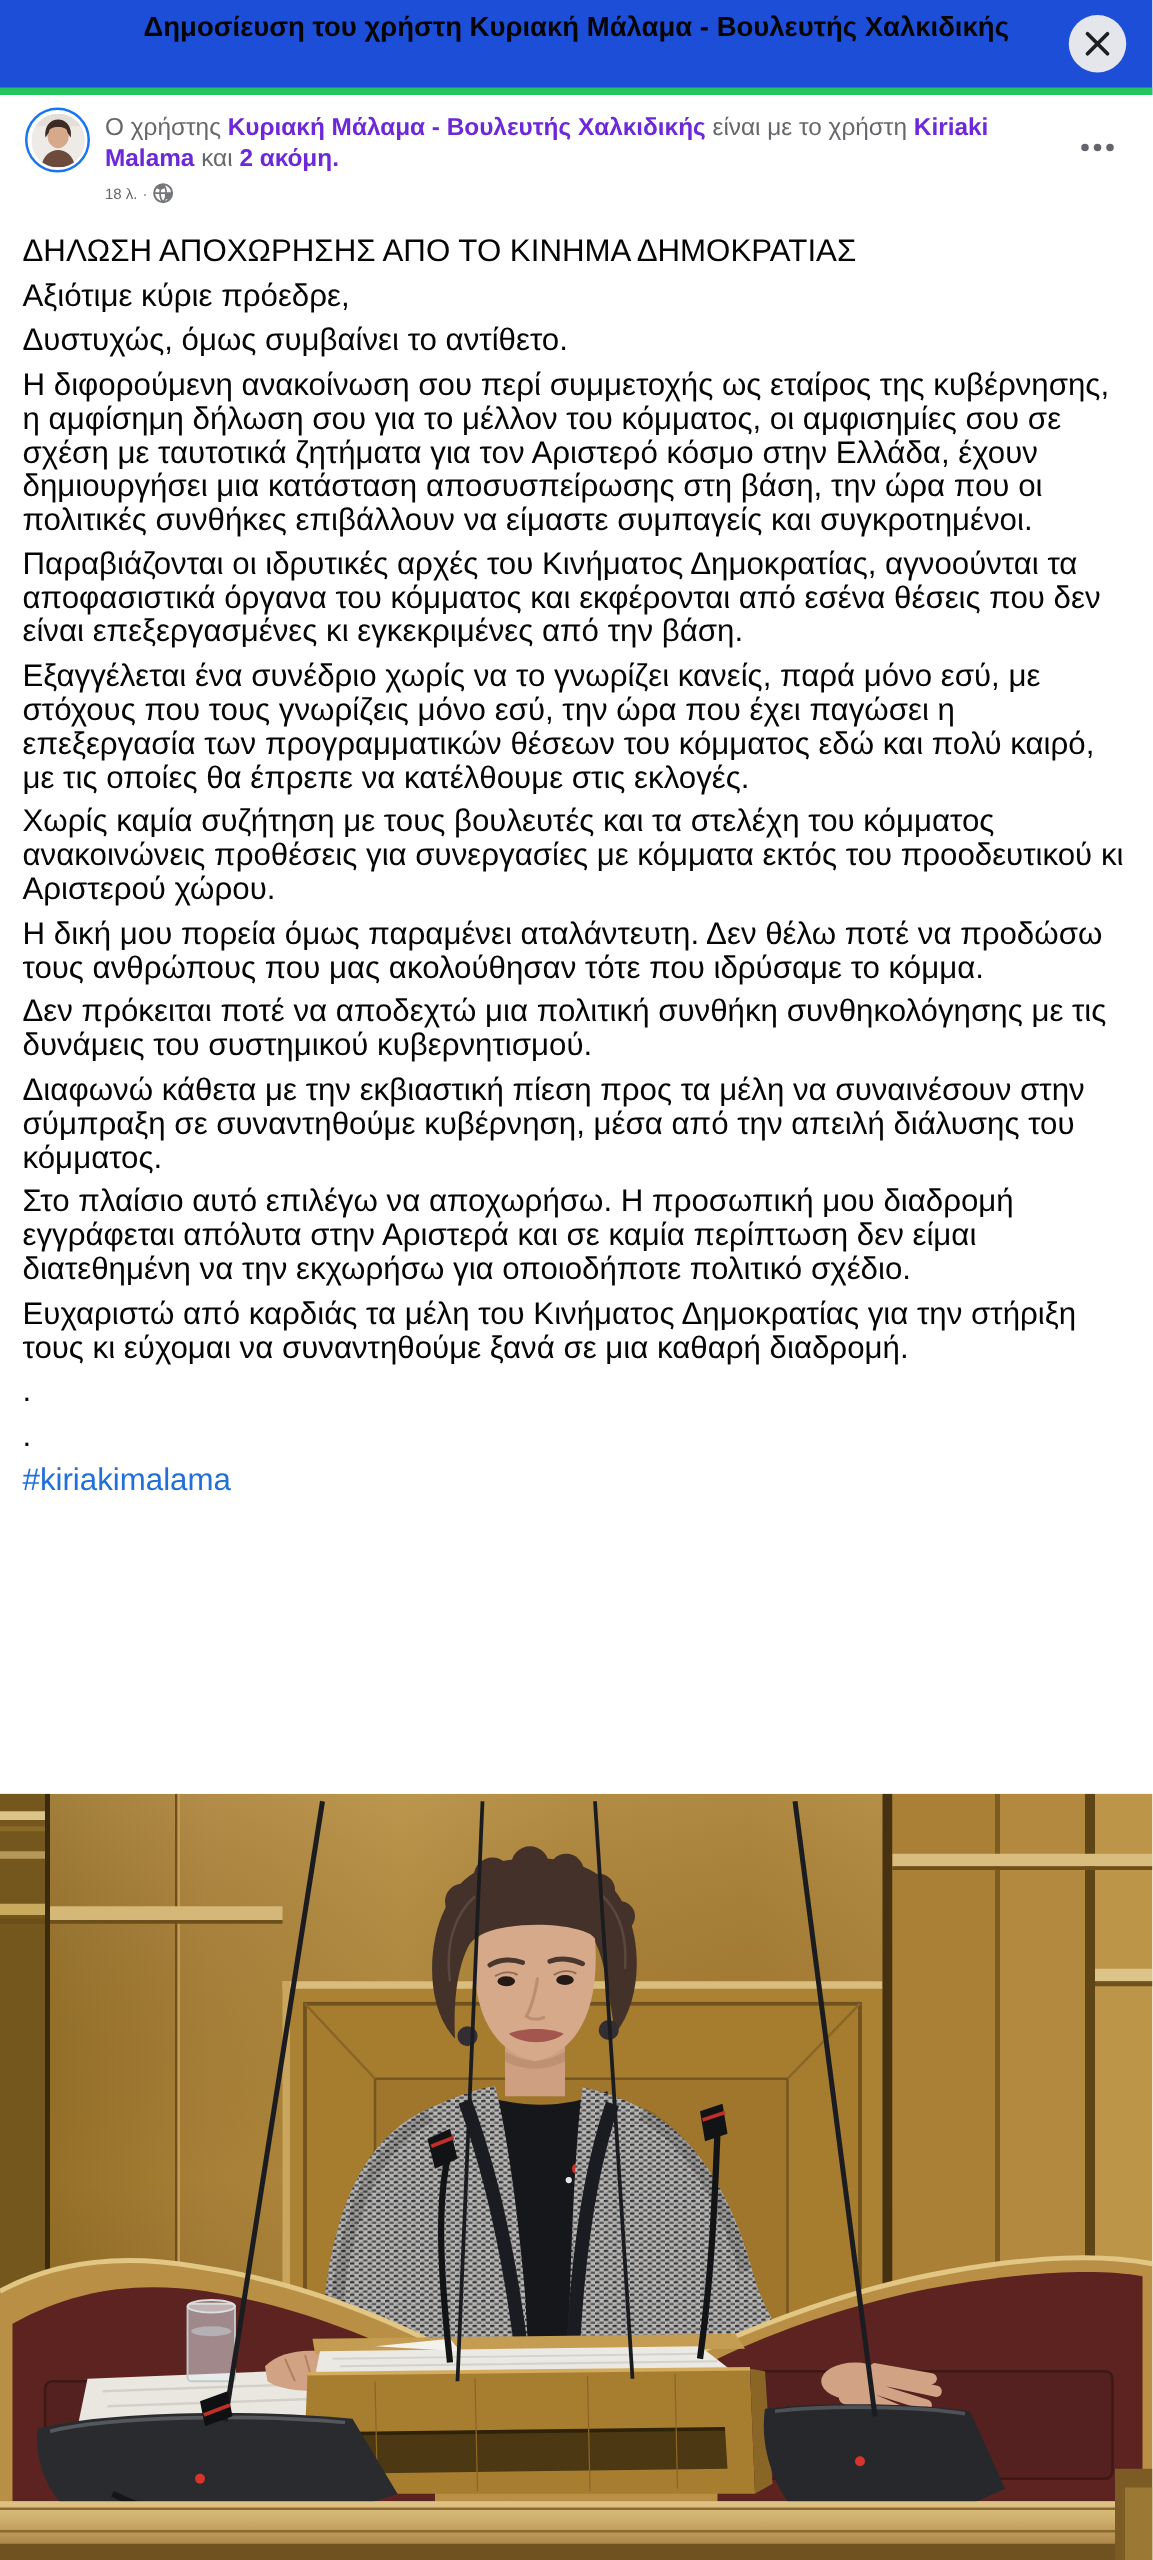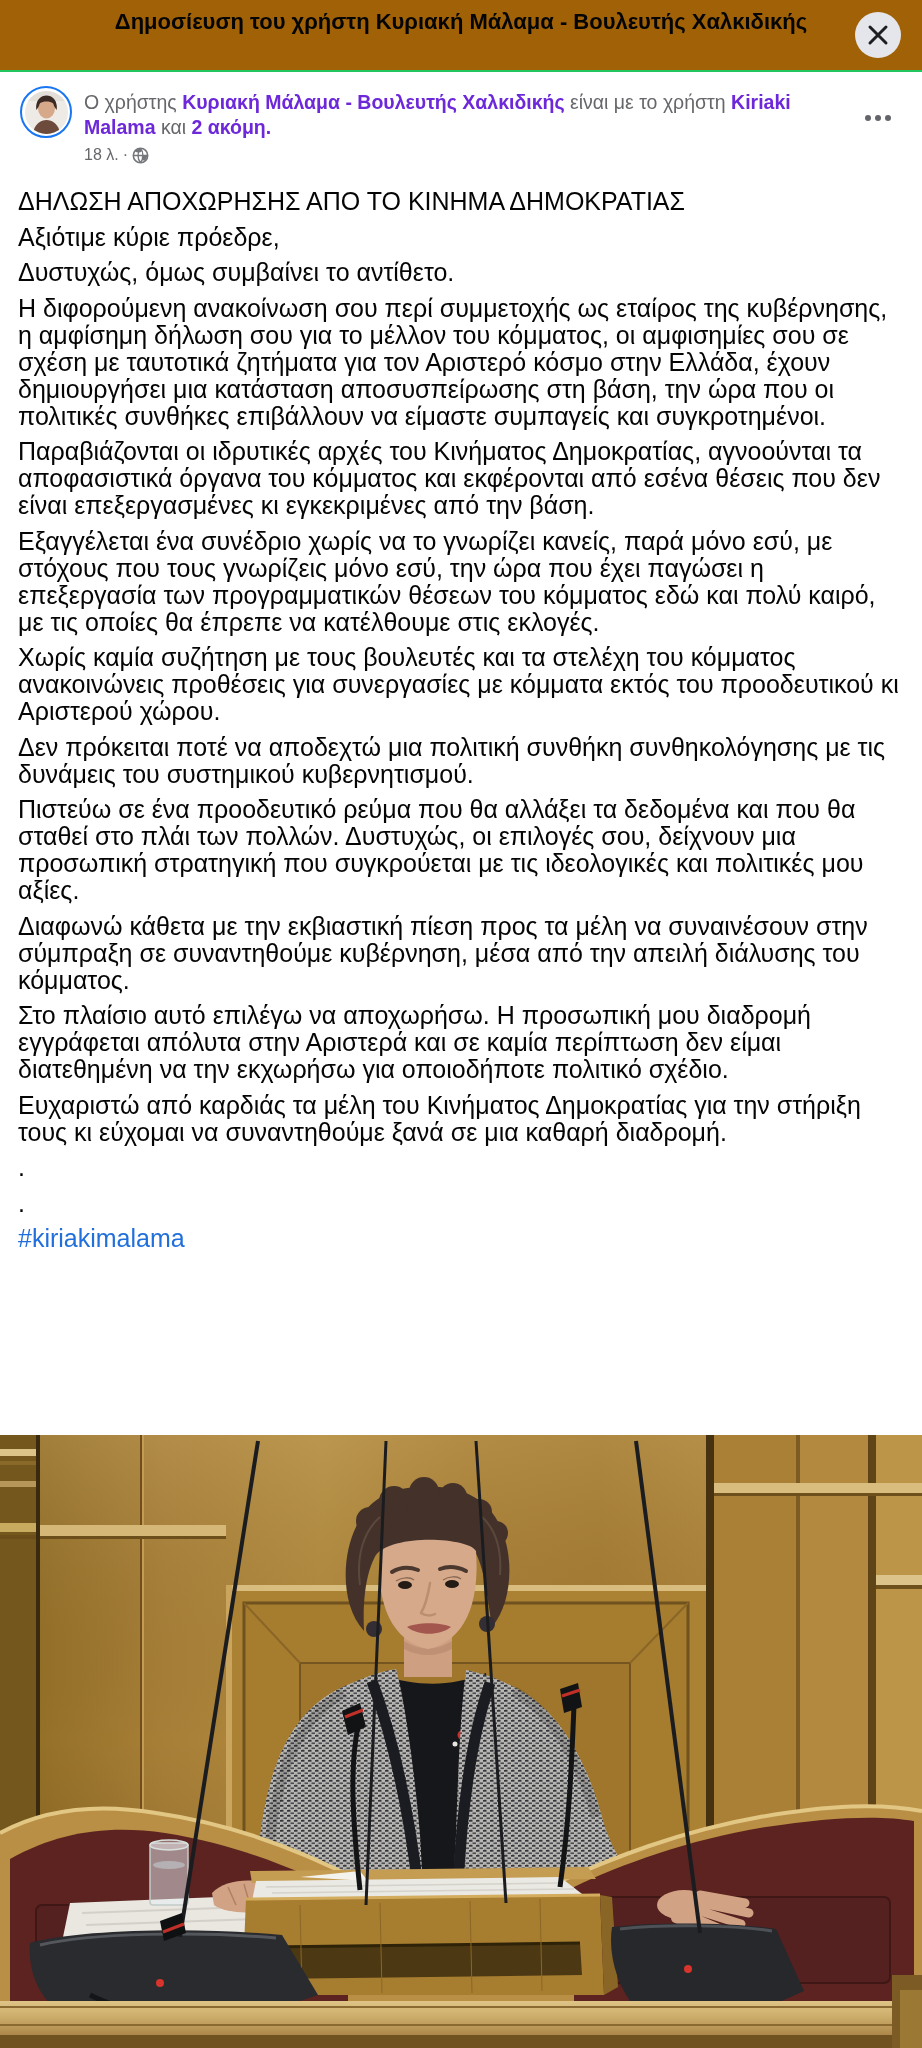--- a/index.html
+++ b/index.html
@@ -3,22 +3,22 @@
 <meta charset="utf-8">
 <style>
   html,body{margin:0;padding:0;}
   body{
     width:922px;height:2048px;position:relative;background:#fff;overflow:hidden;
     font-family:"Liberation Sans","DejaVu Sans",sans-serif;
     -webkit-font-smoothing:antialiased;color:#050505;
   }
   
   .dlg-header{
-    position:absolute;top:0;left:0;right:0;height:70px;background:#a16207;
-    border-bottom:2px solid #22c55e;z-index:5;
+    position:absolute;top:0;left:0;right:0;height:70px;background:#1d4ed8;
+    border-bottom:6px solid #22c55e;z-index:5;
   }
   .dlg-title{
     position:absolute;left:95px;right:95px;top:8px;text-align:center;
     font-size:22px;line-height:27px;font-weight:700;color:#050505;
   }
   .close-btn{
     position:absolute;right:21px;top:12px;width:46px;height:46px;border-radius:50%;
     background:#e4e6eb;border:none;display:flex;align-items:center;justify-content:center;
     cursor:pointer;padding:0;
   }
@@ -27,21 +27,21 @@
   .avatar-wrap{position:absolute;left:20px;top:16px;width:52px;height:52px;}
   .avatar-ring{width:52px;height:52px;border-radius:50%;border:2.5px solid #1876f2;
     box-sizing:border-box;display:flex;align-items:center;justify-content:center;background:#fff;}
   .avatar-img{width:43px;height:43px;border-radius:50%;overflow:hidden;display:block;}
   .byline{
     position:absolute;left:84px;top:20px;width:750px;
     font-size:19.5px;line-height:25px;color:#65676b;
   }
   .byline b{color:#6d28d9;font-weight:700;cursor:pointer;}
   .meta{
-    position:absolute;left:84px;top:76px;font-size:16px;color:#65676b;
+    position:absolute;left:84px;top:76px;font-size:12px;color:#65676b;
     display:flex;align-items:center;gap:4px;
   }
   .more-btn{
     position:absolute;right:24px;top:32px;width:40px;height:32px;background:transparent;border:none;
     display:flex;align-items:center;justify-content:center;cursor:pointer;padding:0;
   }
   
   .post-body{
     position:absolute;top:182px;left:0;right:0;bottom:613px;overflow:hidden;
     padding:0 18px;box-sizing:border-box;
@@ -108,22 +108,22 @@
 </div>
 
 <div class="post-body">
   <p>ΔΗΛΩΣΗ ΑΠΟΧΩΡΗΣΗΣ ΑΠΟ ΤΟ ΚΙΝΗΜΑ ΔΗΜΟΚΡΑΤΙΑΣ</p>
   <p>Αξιότιμε κύριε πρόεδρε,</p>
   <p>Δυστυχώς, όμως συμβαίνει το αντίθετο.</p>
   <p>Η διφορούμενη ανακοίνωση σου περί συμμετοχής ως εταίρος της κυβέρνησης, η αμφίσημη δήλωση σου για το μέλλον του κόμματος, οι αμφισημίες σου σε σχέση με ταυτοτικά ζητήματα για τον Αριστερό κόσμο στην Ελλάδα, έχουν δημιουργήσει μια κατάσταση αποσυσπείρωσης στη βάση, την ώρα που οι πολιτικές συνθήκες επιβάλλουν να είμαστε συμπαγείς και συγκροτημένοι.</p>
   <p>Παραβιάζονται οι ιδρυτικές αρχές του Κινήματος Δημοκρατίας, αγνοούνται τα αποφασιστικά όργανα του κόμματος και εκφέρονται από εσένα θέσεις που δεν είναι επεξεργασμένες κι εγκεκριμένες από την βάση.</p>
   <p>Εξαγγέλεται ένα συνέδριο χωρίς να το γνωρίζει κανείς, παρά μόνο εσύ, με στόχους που τους γνωρίζεις μόνο εσύ, την ώρα που έχει παγώσει η επεξεργασία των προγραμματικών θέσεων του κόμματος εδώ και πολύ καιρό, με τις οποίες θα έπρεπε να κατέλθουμε στις εκλογές.</p>
   <p>Χωρίς καμία συζήτηση με τους βουλευτές και τα στελέχη του κόμματος ανακοινώνεις προθέσεις για συνεργασίες με κόμματα εκτός του προοδευτικού κι Αριστερού χώρου.</p>
+  <p>Η δική μου πορεία όμως παραμένει αταλάντευτη. Δεν θέλω ποτέ να προδώσω τους ανθρώπους που μας ακολούθησαν τότε που ιδρύσαμε το κόμμα.</p>
   <p>Δεν πρόκειται ποτέ να αποδεχτώ μια πολιτική συνθήκη συνθηκολόγησης με τις δυνάμεις του συστημικού κυβερνητισμού.</p>
-  <p>Πιστεύω σε ένα προοδευτικό ρεύμα που θα αλλάξει τα δεδομένα και που θα σταθεί στο πλάι των πολλών. Δυστυχώς, οι επιλογές σου, δείχνουν μια προσωπική στρατηγική που συγκρούεται με τις ιδεολογικές και πολιτικές μου αξίες.</p>
   <p>Διαφωνώ κάθετα με την εκβιαστική πίεση προς τα μέλη να συναινέσουν στην σύμπραξη σε συναντηθούμε κυβέρνηση, μέσα από την απειλή διάλυσης του κόμματος.</p>
   <p>Στο πλαίσιο αυτό επιλέγω να αποχωρήσω. Η προσωπική μου διαδρομή εγγράφεται απόλυτα στην Αριστερά και σε καμία περίπτωση δεν είμαι διατεθημένη να την εκχωρήσω για οποιοδήποτε πολιτικό σχέδιο.</p>
   <p>Ευχαριστώ από καρδιάς τα μέλη του Κινήματος Δημοκρατίας για την στήριξη τους κι εύχομαι να συναντηθούμε ξανά σε μια καθαρή διαδρομή.</p>
   <p>.</p>
   <p>.</p>
   <p><a class="hashtag">#kiriakimalama</a></p>
 </div>
 
 <svg class="post-photo" viewBox="0 0 922 613" preserveAspectRatio="none">
   <defs>

